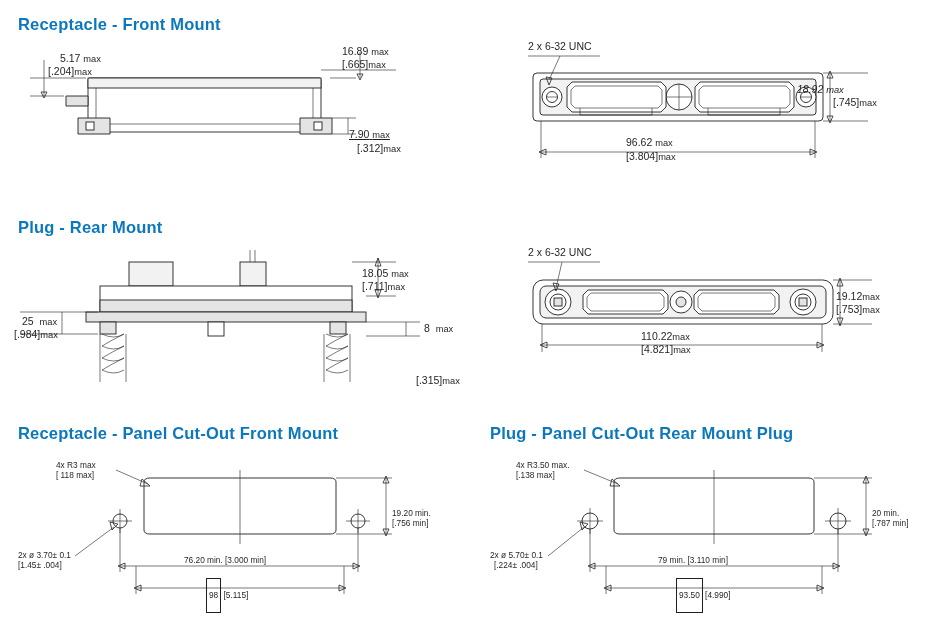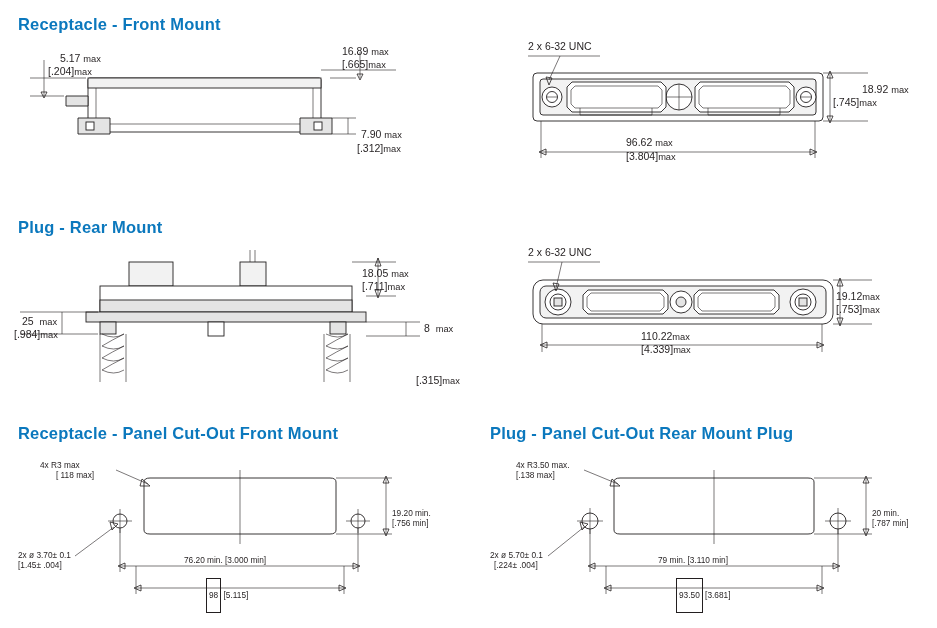--- a/index.html
+++ b/index.html
@@ -273,30 +273,30 @@
     <span>[.204]</span><span class="mx">max</span>
   </div>
 
   <div class="dim" style="left:342px;top:46px;">
     <span>16.89</span> <span class="mx">max</span>
   </div>
   <div class="dim" style="left:342px;top:59px;">
     <span>[.665]</span><span class="mx">max</span>
   </div>
 
-  <div class="dim" style="left:361px;top:129px;">
+  <div class="dim" style="left:349px;top:129px;text-decoration:underline;">
     <span>7.90</span> <span class="mx">max</span>
   </div>
   <div class="dim" style="left:357px;top:143px;">
     <span>[.312]</span><span class="mx">max</span>
   </div>
 
   <div class="dim" style="left:528px;top:41px;">2 x 6-32 UNC</div>
 
-  <div class="dim" style="left:862px;top:84px;">
+  <div class="dim" style="left:797px;top:84px;font-style:italic;">
     <span>18.92</span> <span class="mx">max</span>
   </div>
   <div class="dim" style="left:833px;top:97px;">
     <span>[.745]</span><span class="mx">max</span>
   </div>
 
   <div class="dim" style="left:626px;top:137px;">
     <span>96.62</span> <span class="mx">max</span>
   </div>
   <div class="dim" style="left:626px;top:151px;text-align:right;">
@@ -330,24 +330,24 @@
     <span>19.12</span><span class="mx">max</span>
   </div>
   <div class="dim" style="left:836px;top:304px;">
     <span>[.753]</span><span class="mx">max</span>
   </div>
 
   <div class="dim" style="left:641px;top:331px;">
     <span>110.22</span><span class="mx">max</span>
   </div>
   <div class="dim" style="left:641px;top:344px;">
-    <span>[4.339]</span><span class="mx">max</span>
-  </div>
-
-  <div class="dim sm" style="left:40px;top:461px;">4x R3 max</div>
+    <span>[4.821]</span><span class="mx">max</span>
+  </div>
+
+  <div class="dim sm" style="left:56px;top:461px;">4x R3 max</div>
   <div class="dim sm" style="left:56px;top:471px;">[ 118 max]</div>
 
   <div class="dim sm" style="left:392px;top:509px;">19.20 min.</div>
   <div class="dim sm" style="left:392px;top:519px;">[.756 min]</div>
 
   <div class="dim sm" style="left:18px;top:551px;">2x ø 3.70± 0.1</div>
   <div class="dim sm" style="left:18px;top:561px;">[1.45± .004]</div>
 
   <div class="dim sm" style="left:184px;top:556px;">76.20 min. [3.000 min]</div>
 
@@ -362,16 +362,16 @@
   <div class="dim sm" style="left:872px;top:509px;">20 min.</div>
   <div class="dim sm" style="left:872px;top:519px;">[.787 min]</div>
 
   <div class="dim sm" style="left:490px;top:551px;">2x ø 5.70± 0.1</div>
   <div class="dim sm" style="left:494px;top:561px;">[.224± .004]</div>
 
   <div class="dim sm" style="left:658px;top:556px;">79 min. [3.110 min]</div>
 
   <div class="dim sm" style="left:676px;top:578px;">
     <span class="box-val">93.50</span>
-    <span>[3.681]</span>
+    <span>[4.990]</span>
   </div>
 
 </div>
 
 </body></html>

